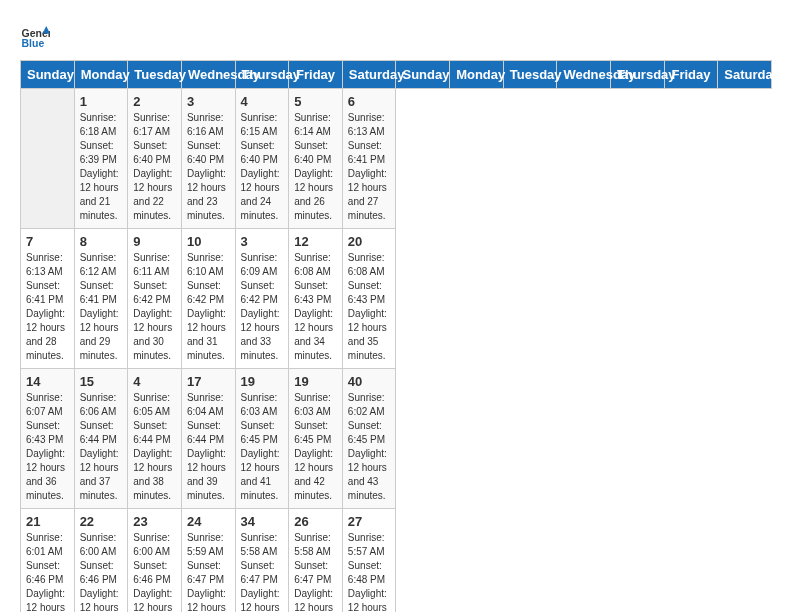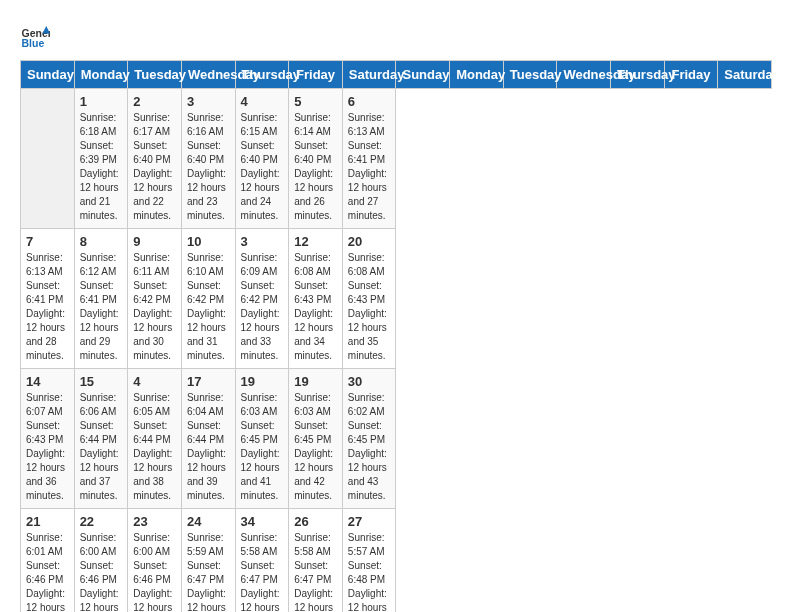--- a/index.html
+++ b/index.html
@@ -192,21 +192,21 @@
         </td>
         <td>
           <div class="day-number">19</div>
           <div class="day-detail">Sunrise: 6:03 AM<br>Sunset: 6:45 PM<br>Daylight: 12 hours<br>and 41 minutes.</div>
         </td>
         <td>
           <div class="day-number">19</div>
           <div class="day-detail">Sunrise: 6:03 AM<br>Sunset: 6:45 PM<br>Daylight: 12 hours<br>and 42 minutes.</div>
         </td>
         <td>
-          <div class="day-number">30</div>
+          <div class="day-number">40</div>
           <div class="day-detail">Sunrise: 6:02 AM<br>Sunset: 6:45 PM<br>Daylight: 12 hours<br>and 43 minutes.</div>
         </td>
       </tr>
       <tr>
         <td>
           <div class="day-number">21</div>
           <div class="day-detail">Sunrise: 6:01 AM<br>Sunset: 6:46 PM<br>Daylight: 12 hours<br>and 44 minutes.</div>
         </td>
         <td>
           <div class="day-number">22</div>

